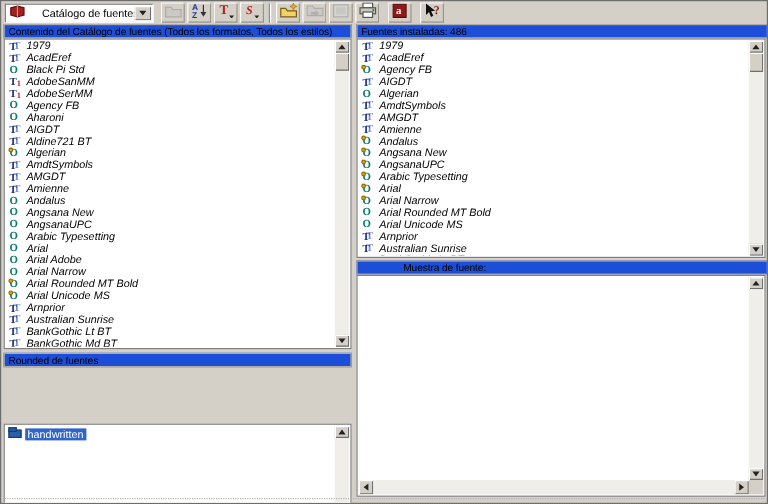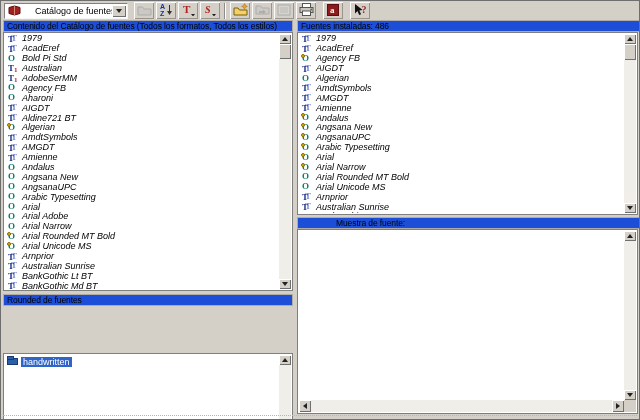--- a/index.html
+++ b/index.html
@@ -160,28 +160,28 @@
     <span class="ficon">
           <i class="tt-back">T</i>
           <i class="tt-front">T</i>
         </span>
     <span class="flabel">AcadEref</span>
   </div>
       <div class="row">
     <span class="ficon">
           <i class="ot-o">O</i>
         </span>
-    <span class="flabel">Bold Pi Std</span>
+    <span class="flabel">Black Pi Std</span>
   </div>
       <div class="row">
     <span class="ficon">
           <i class="t1-t">T</i>
           <i class="t1-one">1</i>
         </span>
-    <span class="flabel">Australian</span>
+    <span class="flabel">AdobeSanMM</span>
   </div>
       <div class="row">
     <span class="ficon">
           <i class="t1-t">T</i>
           <i class="t1-one">1</i>
         </span>
     <span class="flabel">AdobeSerMM</span>
   </div>
       <div class="row">
     <span class="ficon">

